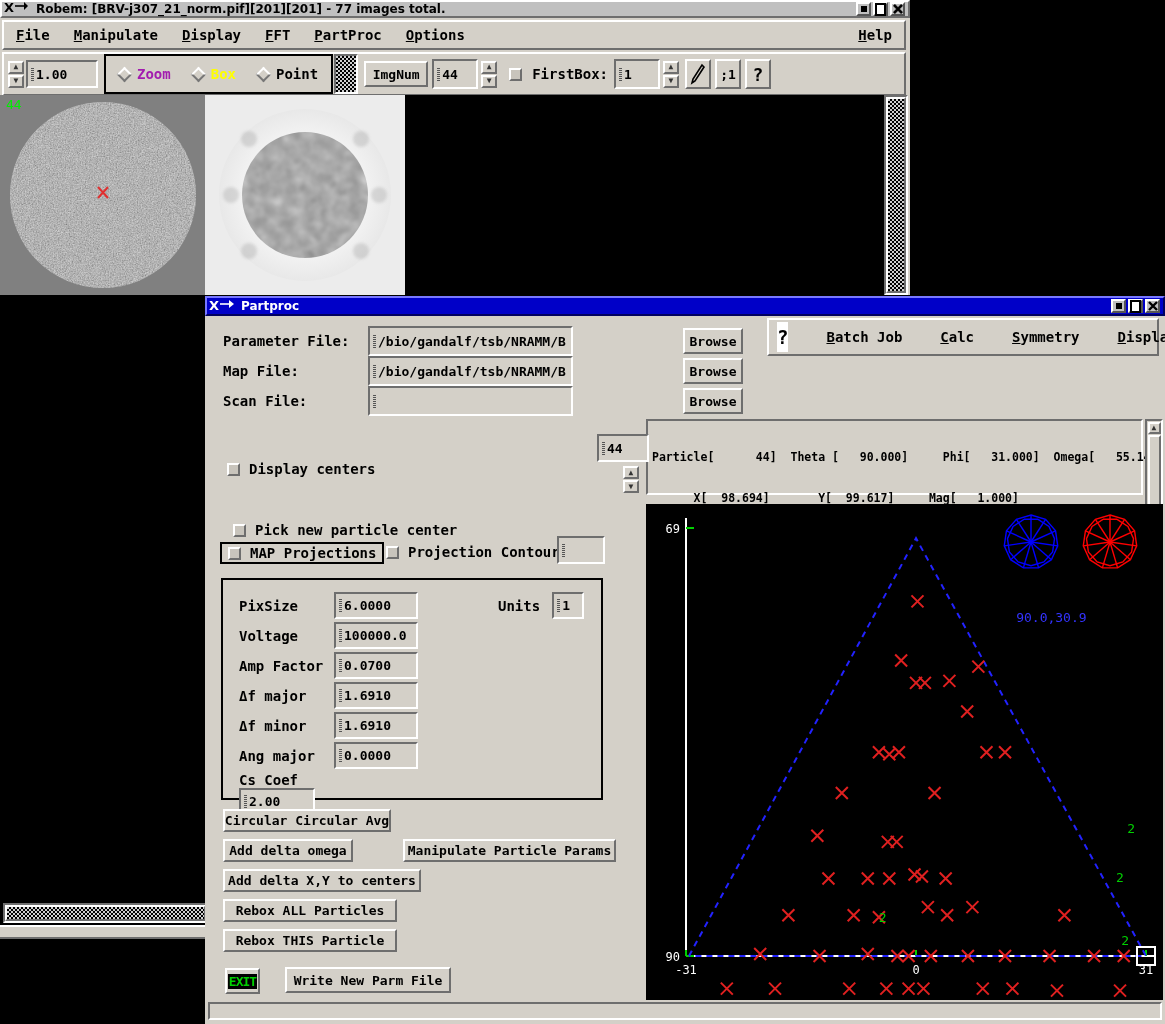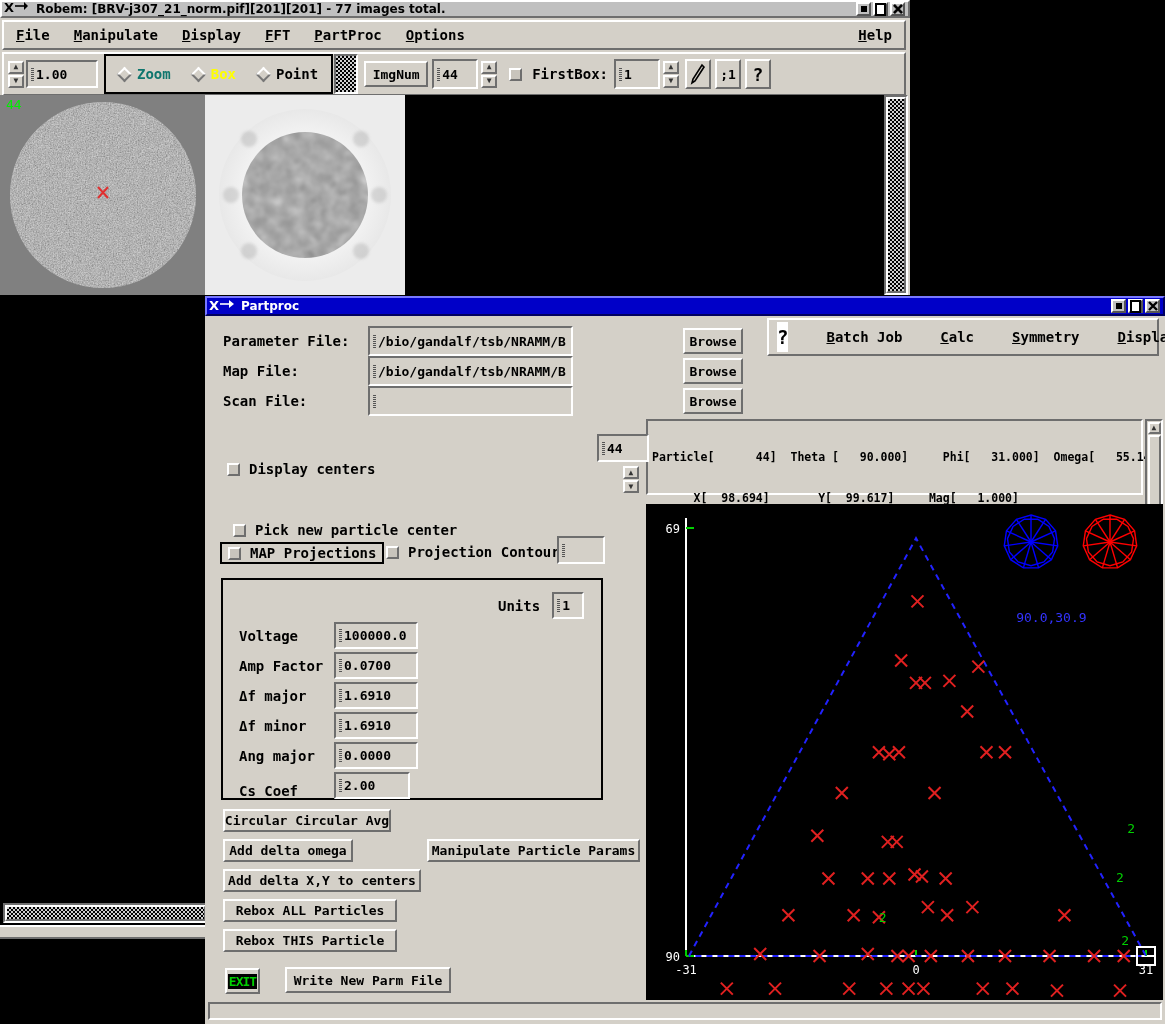--- a/index.html
+++ b/index.html
@@ -116,21 +116,21 @@
       <span class="sb">▼</span>
     </div>
     <div class="txtf" style="width:72px;height:28px;">
       <span class="caret"></span>
         <span>1.00</span>
     </div>
 
     <div style="margin-left:6px;height:40px;display:flex;align-items:center;border:2px solid #000;background:#d4d0c8;box-sizing:border-box;padding:0 2px;">
       <div class="radio">
         <span class="diamond"></span>
-        <span style="color:#0f766e">Zoom</span>
+        <span style="color:#a21caf">Zoom</span>
       </div>
       <div class="radio">
         <span class="diamond"></span>
         <span style="color:#ffff00">Box</span>
       </div>
       <div class="radio">
         <span class="diamond"></span>
         <span style="color:#000000">Point</span>
       </div>
     </div>
@@ -359,20 +359,27 @@
   <div class="chkrow" style="position:absolute;left:181px;top:248px;">
     <span class="chk"></span>
     <span>Projection Contour</span>
   </div>
   <div class="txtf" style="position:absolute;left:352px;top:240px;width:48px;height:28px;">
     <span class="caret"></span>
       <span></span>
   </div>
 
   <div style="position:absolute;left:16px;top:282px;width:382px;height:222px;border:2px solid #000;background:#d4d0c8;box-sizing:border-box;">
+    <div style="position:absolute;left:16px;top:12px;display:flex;align-items:center;">
+      <span class="lbl" style="width:95px;">PixSize</span>
+      <span class="txtf" style="width:84px;height:27px;">
+        <span class="caret"></span>
+          <span>6.0000</span>
+        </span>
+    </div>
     <div style="position:absolute;left:16px;top:42px;display:flex;align-items:center;">
       <span class="lbl" style="width:95px;">Voltage</span>
       <span class="txtf" style="width:84px;height:27px;">
         <span class="caret"></span>
           <span>100000.0</span>
         </span>
     </div>
     <div style="position:absolute;left:16px;top:72px;display:flex;align-items:center;">
       <span class="lbl" style="width:95px;">Amp Factor</span>
       <span class="txtf" style="width:84px;height:27px;">
@@ -394,39 +401,39 @@
           <span>1.6910</span>
         </span>
     </div>
     <div style="position:absolute;left:16px;top:162px;display:flex;align-items:center;">
       <span class="lbl" style="width:95px;">Ang major</span>
       <span class="txtf" style="width:84px;height:27px;">
         <span class="caret"></span>
           <span>0.0000</span>
         </span>
     </div>
-    <div style="position:absolute;left:16px;top:192px;display:flex;align-items:flex-end;">
+    <div style="position:absolute;left:16px;top:192px;display:flex;align-items:flex-start;flex-direction:column;">
       <span class="lbl" style="width:95px;">Cs Coef</span>
       <span class="txtf" style="width:76px;height:27px;">
         <span class="caret"></span>
           <span>2.00</span>
         </span>
     </div>
     <div style="position:absolute;left:275px;top:12px;display:flex;align-items:center;">
       <span class="lbl">Units</span>
       <span class="txtf" style="width:32px;height:27px;margin-left:12px;">
         <span class="caret"></span>
           <span>1</span>
         </span>
     </div>
   </div>
 
   <div class="btn" style="position:absolute;left:18px;top:513px;width:168px;height:23px;">Circular Circular Avg</div>
   <div class="btn" style="position:absolute;left:18px;top:543px;width:130px;height:23px;">Add delta omega</div>
-  <div class="btn" style="position:absolute;left:222px;top:543px;width:213px;height:23px;">Manipulate Particle Params</div>
+  <div class="btn" style="position:absolute;left:198px;top:543px;width:213px;height:23px;">Manipulate Particle Params</div>
   <div class="btn" style="position:absolute;left:18px;top:573px;width:198px;height:23px;">Add delta X,Y to centers</div>
   <div class="btn" style="position:absolute;left:18px;top:603px;width:174px;height:23px;">Rebox ALL Particles</div>
   <div class="btn" style="position:absolute;left:18px;top:633px;width:174px;height:23px;">Rebox THIS Particle</div>
 
   <div class="btn" style="position:absolute;left:20px;top:672px;width:35px;height:26px;">
     <span style="color:#00d000;background:#000;padding:0 1px;font-size:13px;letter-spacing:-1px;">EXIT</span>
   </div>
   <div class="btn" style="position:absolute;left:80px;top:671px;width:166px;height:26px;">Write New Parm File</div>
 
   <div style="position:absolute;left:3px;top:706px;width:954px;height:18px;background:#d4d0c8;

